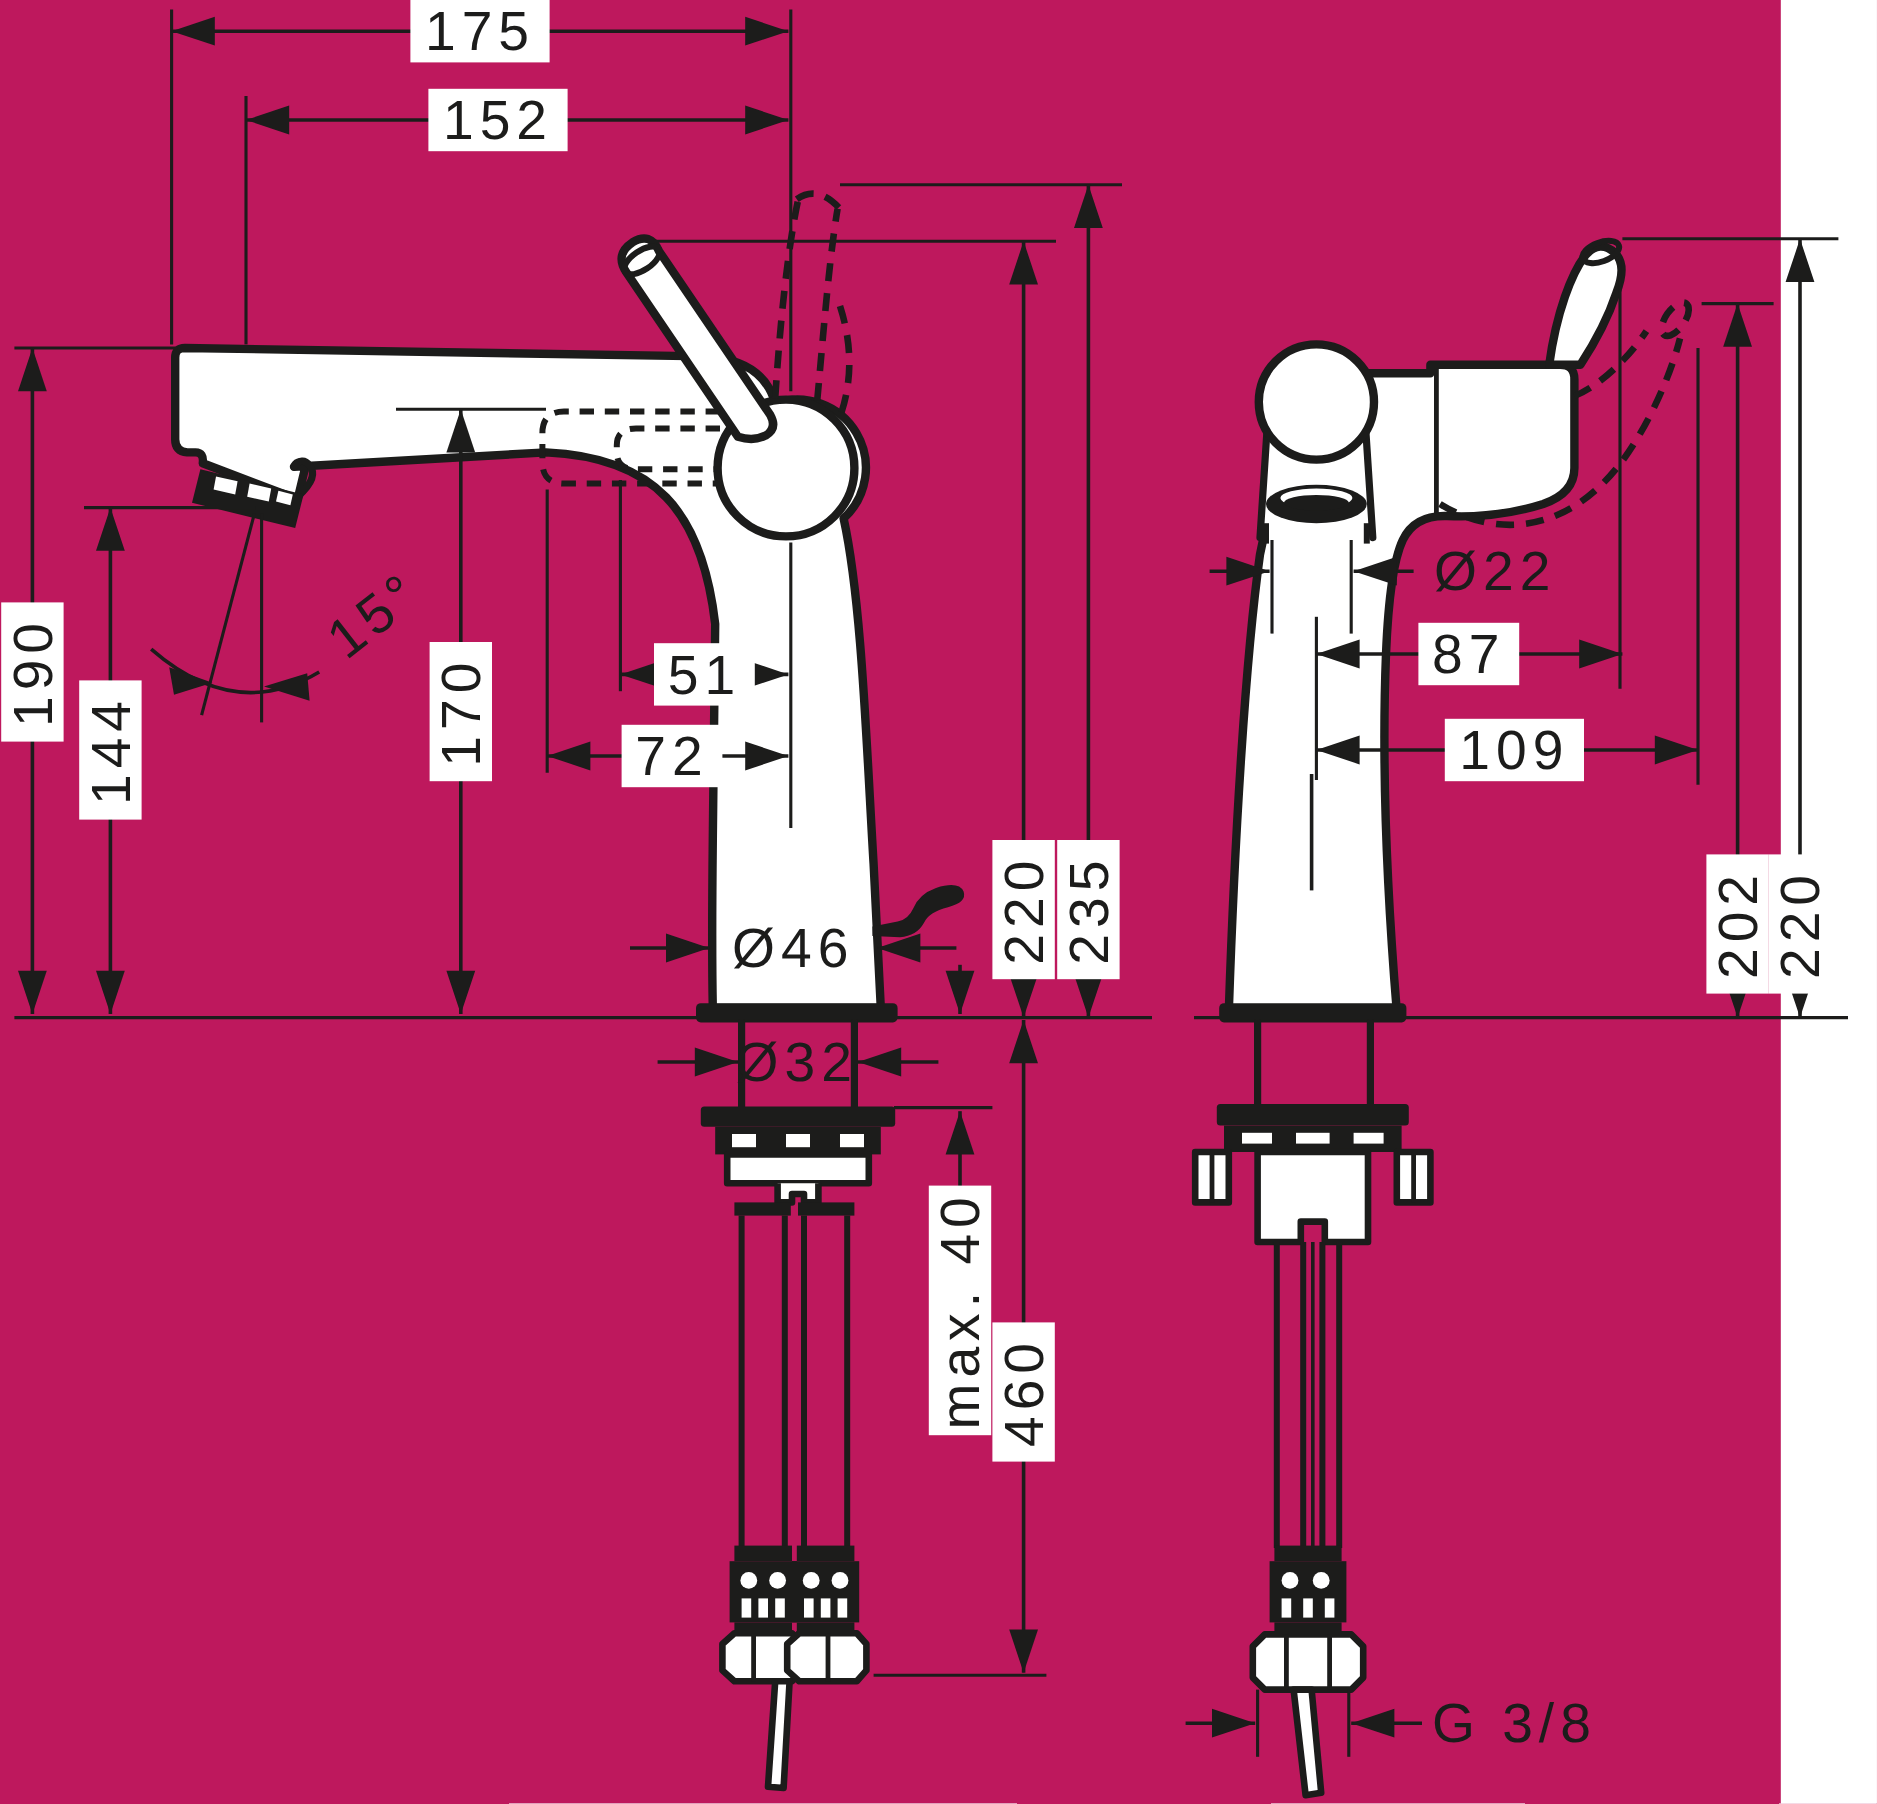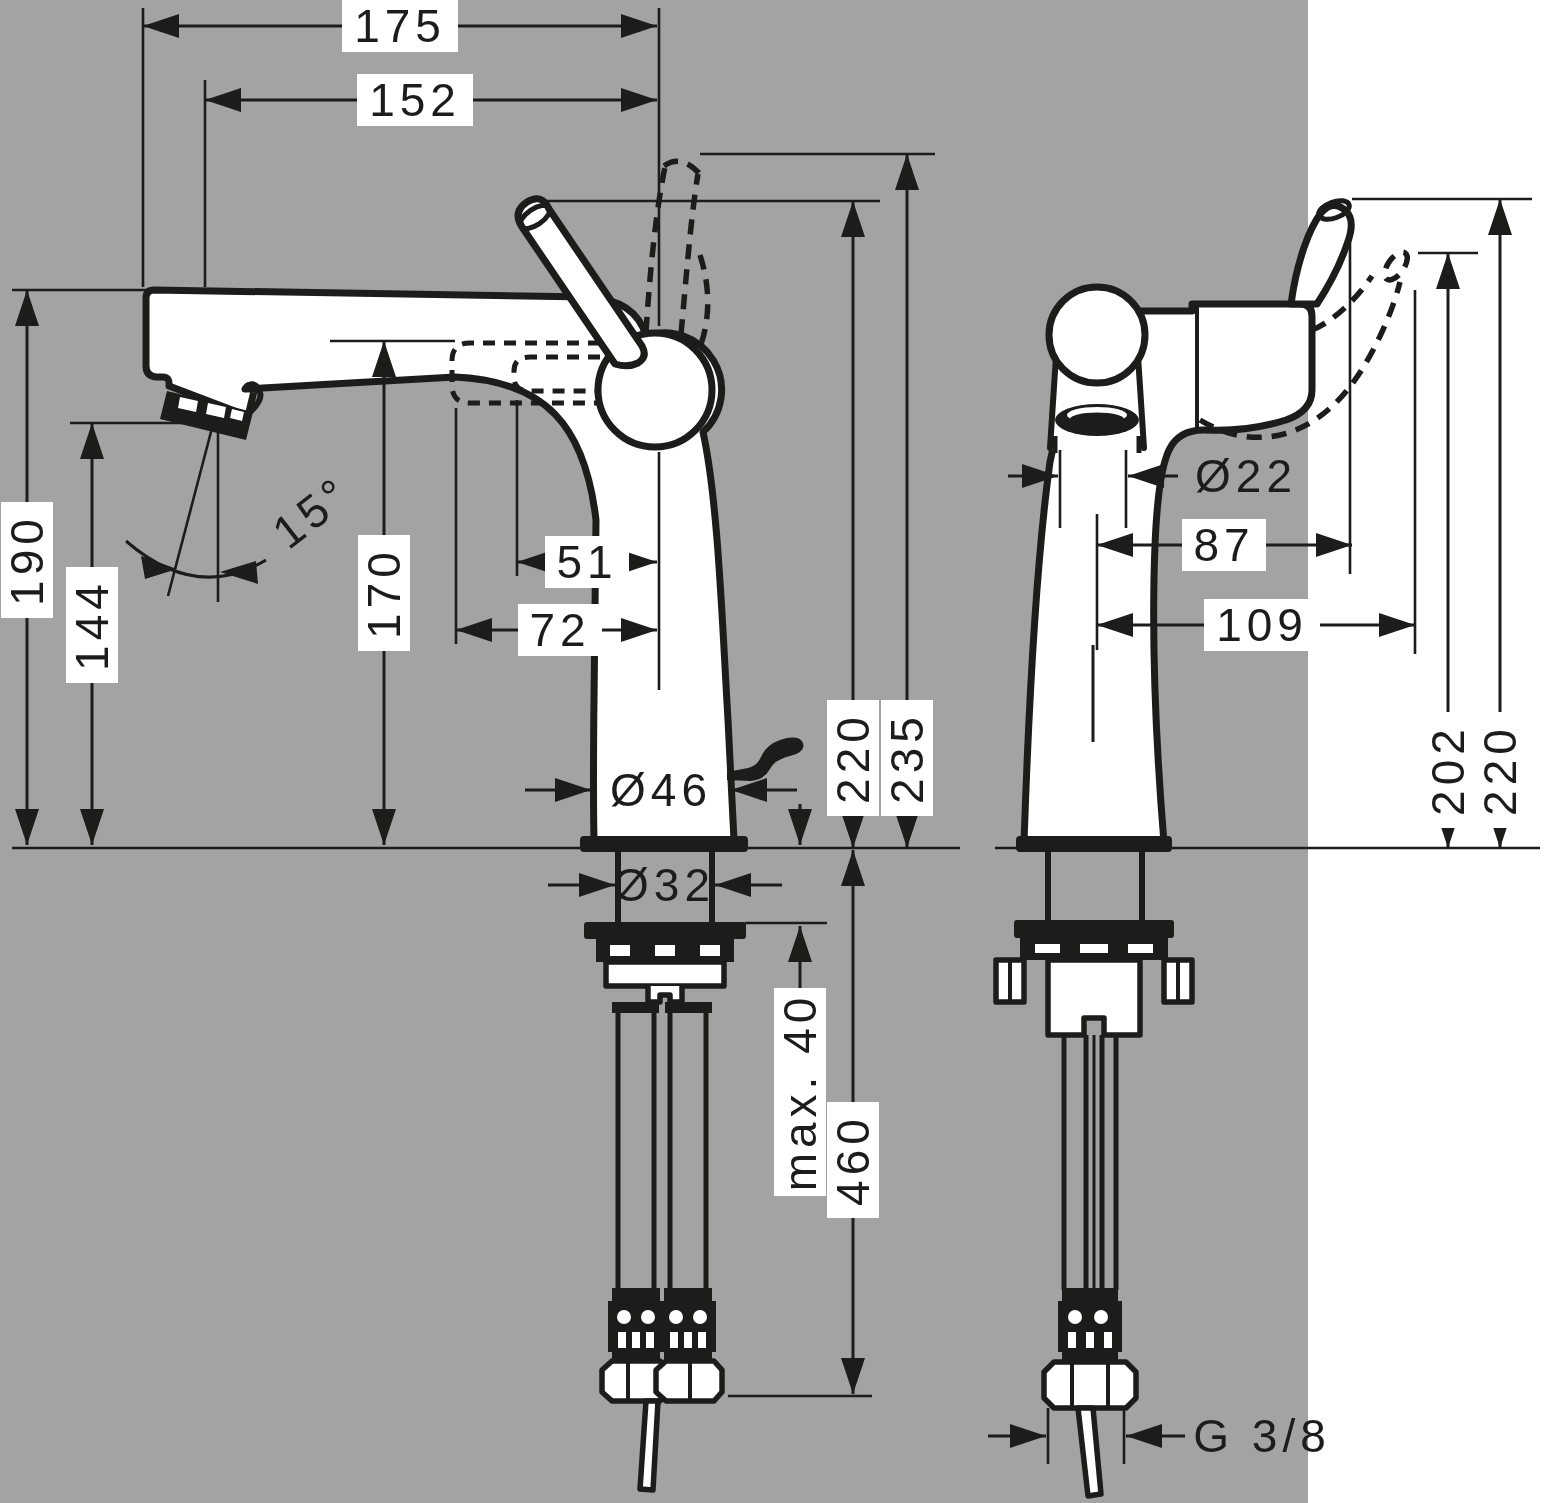--- a/index.html
+++ b/index.html
@@ -1,16 +1,16 @@
 <!DOCTYPE html>
 <html><head>
 <meta charset="utf-8">
 <style>
   html,body { margin:0; padding:0; background:#ffffff; }
-  .stage { position:relative; width:1308px; height:1503px; background:#a3a3a3; font-family:"Liberation Sans", sans-serif; }
+  .stage { position:relative; width:1484px; height:1503px; background:#be185d; font-family:"Liberation Sans", sans-serif; }
   svg { display:block; }
   .o   { fill:#ffffff; stroke:#1c1c1b; stroke-width:7; stroke-linejoin:round; }
   .o5  { fill:#ffffff; stroke:#1c1c1b; stroke-width:5.5; stroke-linejoin:round; }
   .s6  { stroke:#1c1c1b; stroke-width:6; fill:none; stroke-linecap:round; }
   .s5  { stroke:#1c1c1b; stroke-width:5; fill:none; }
   .s4  { stroke:#1c1c1b; stroke-width:4; fill:none; }
   .s3  { stroke:#1c1c1b; stroke-width:3; fill:none; }
   .ext { stroke:#1c1c1b; stroke-width:2.6; fill:none; }
   .dl  { stroke:#1c1c1b; stroke-width:3; fill:none; }
   .dash  { stroke:#1c1c1b; stroke-width:5.5; fill:none; stroke-dasharray:15 10; stroke-linejoin:round; }

